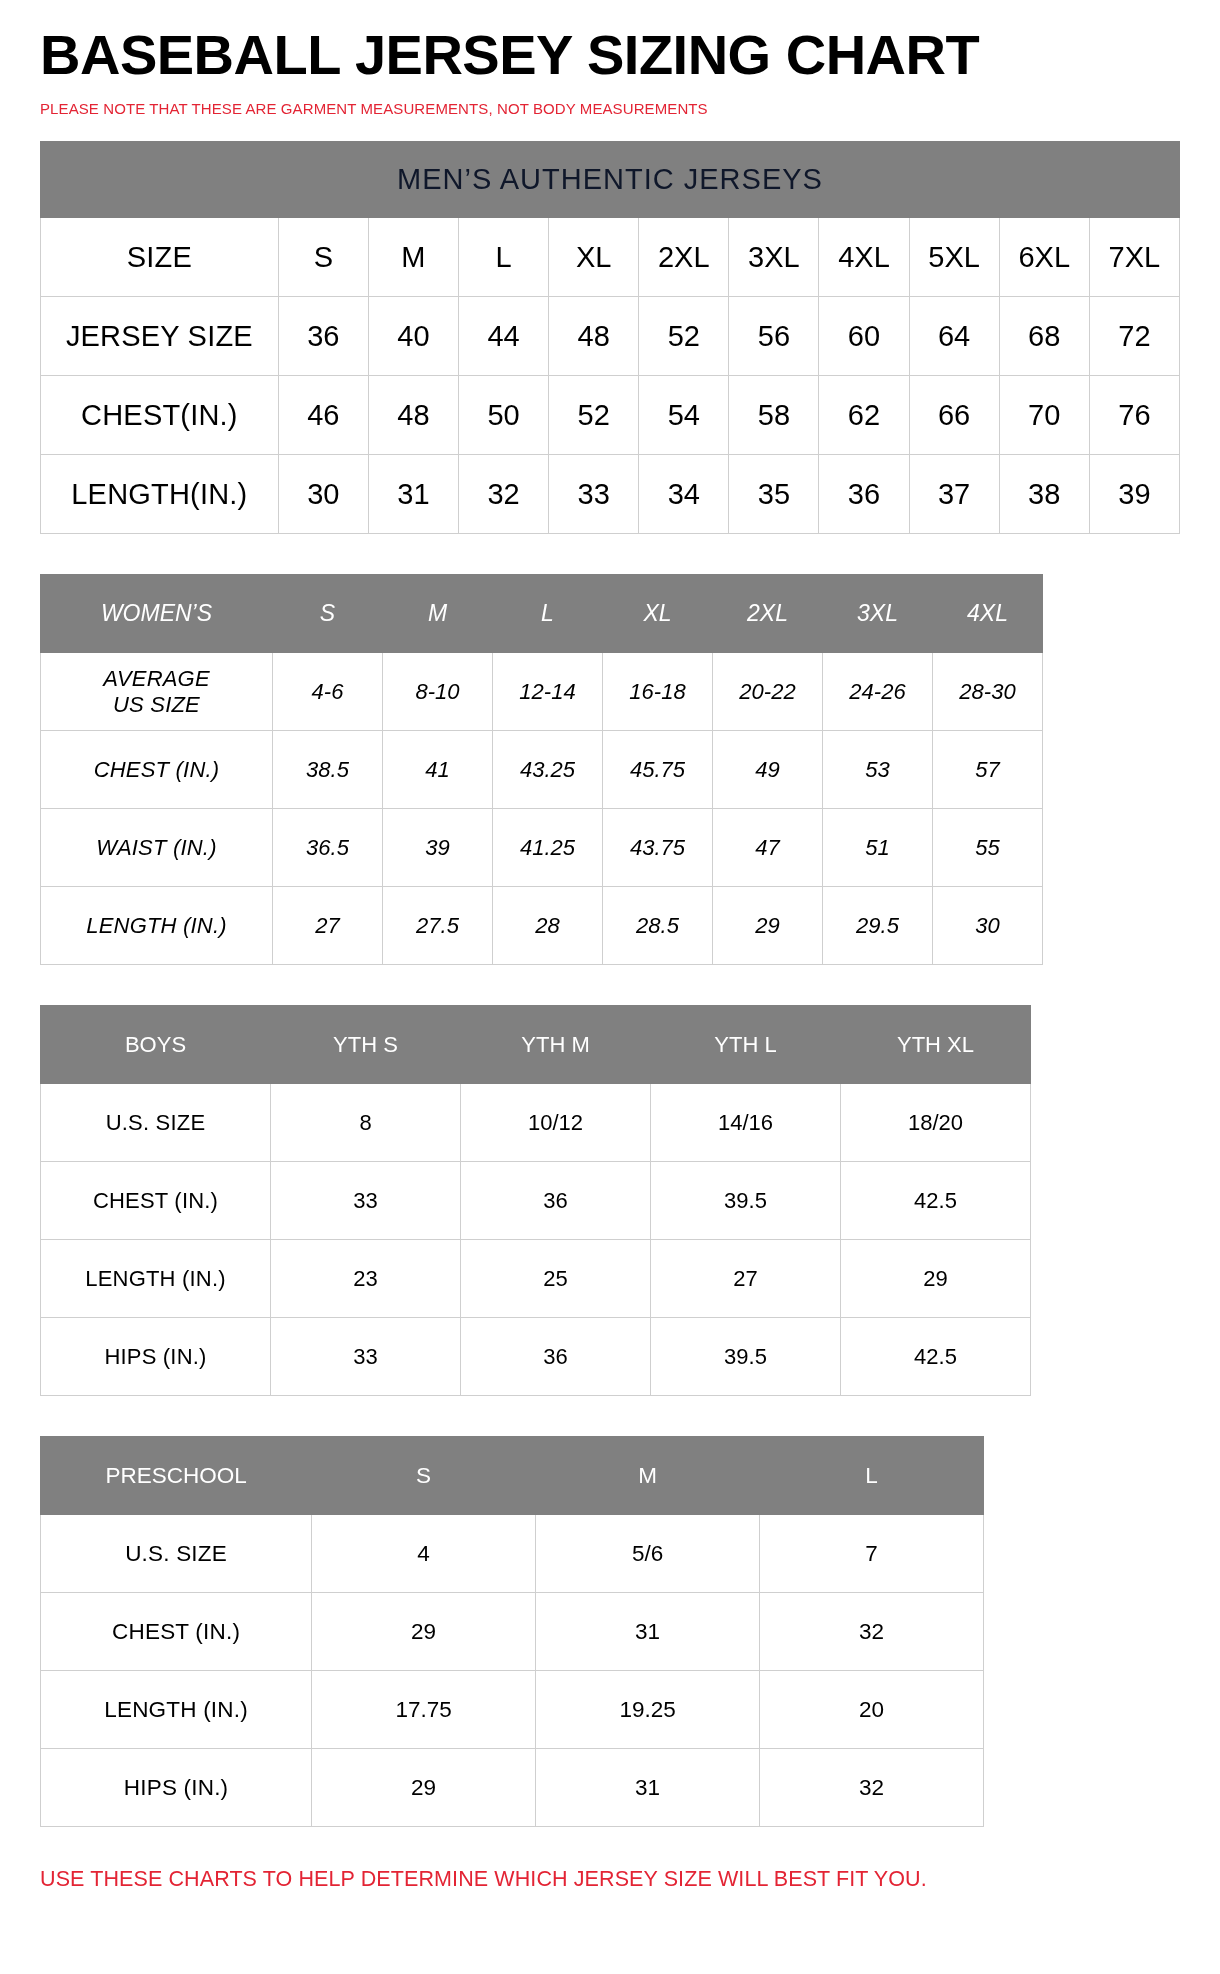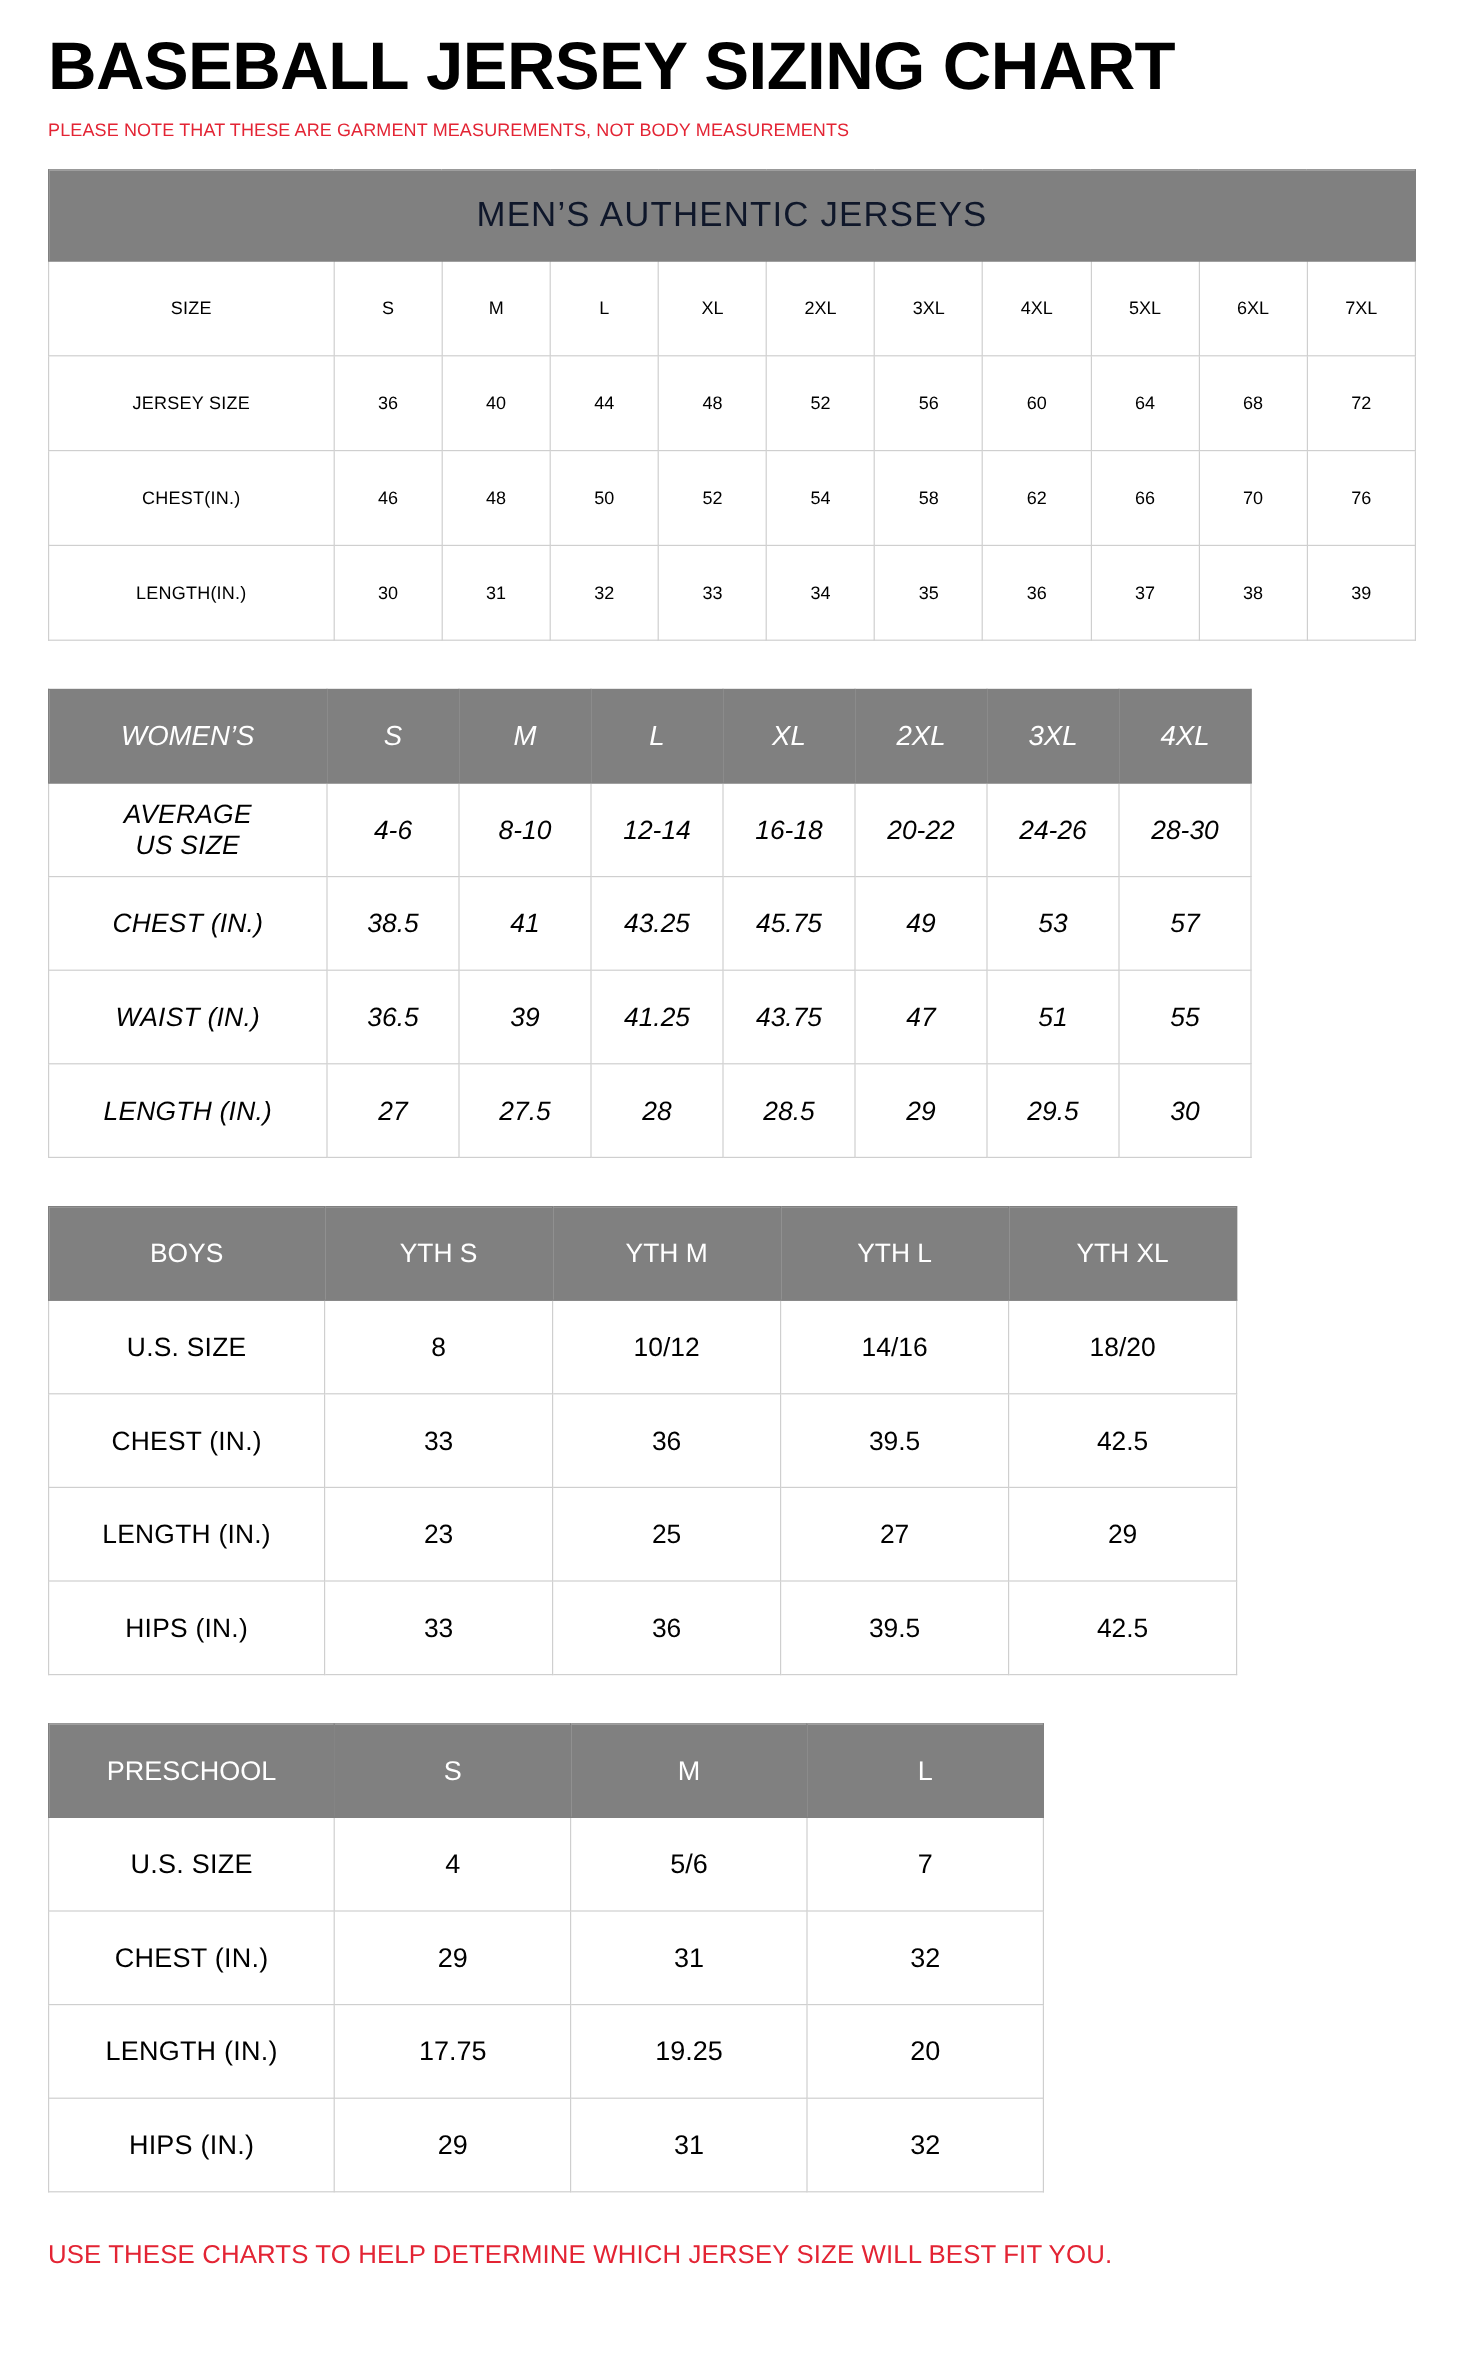--- a/index.html
+++ b/index.html
@@ -69,32 +69,32 @@
     color: #ffffff !important;
     border: 1px solid #808080 !important;
   }
   .rowlabel {
     font-size: 22px;
     letter-spacing: 0.2px;
   }
   
   #men-table { width: 1140px; }
   #men-table .band td { font-size: 29px; letter-spacing: 1px; height: 76px;}
-  #men-table td { height: 79px; font-size: 15px; }
+  #men-table td { height: 79px; font-size: 29px; }
   #men-table .rowlabel { text-align: center; }
   
   #women-table { width: 1000px; }
   #women-table td { height: 78px; font-size: 22px; font-style: italic; }
   #women-table .hdr-cell { font-size: 23px; }
   .two-line { line-height: 1.15; }
   
   #boys-table { width: 990px; }
   #boys-table td { height: 78px; font-size: 22px; }
   
-  #preschool-table { width: 830px; }
+  #preschool-table { width: 944px; }
   #preschool-table td { height: 78px; font-size: 22.5px; }
   .footer-note {
     color: #e32434;
     font-size: 21.5px;
     letter-spacing: 0.1px;
     margin: 10px 0 30px 0;
   }
 </style>
 </head>
 <body>

